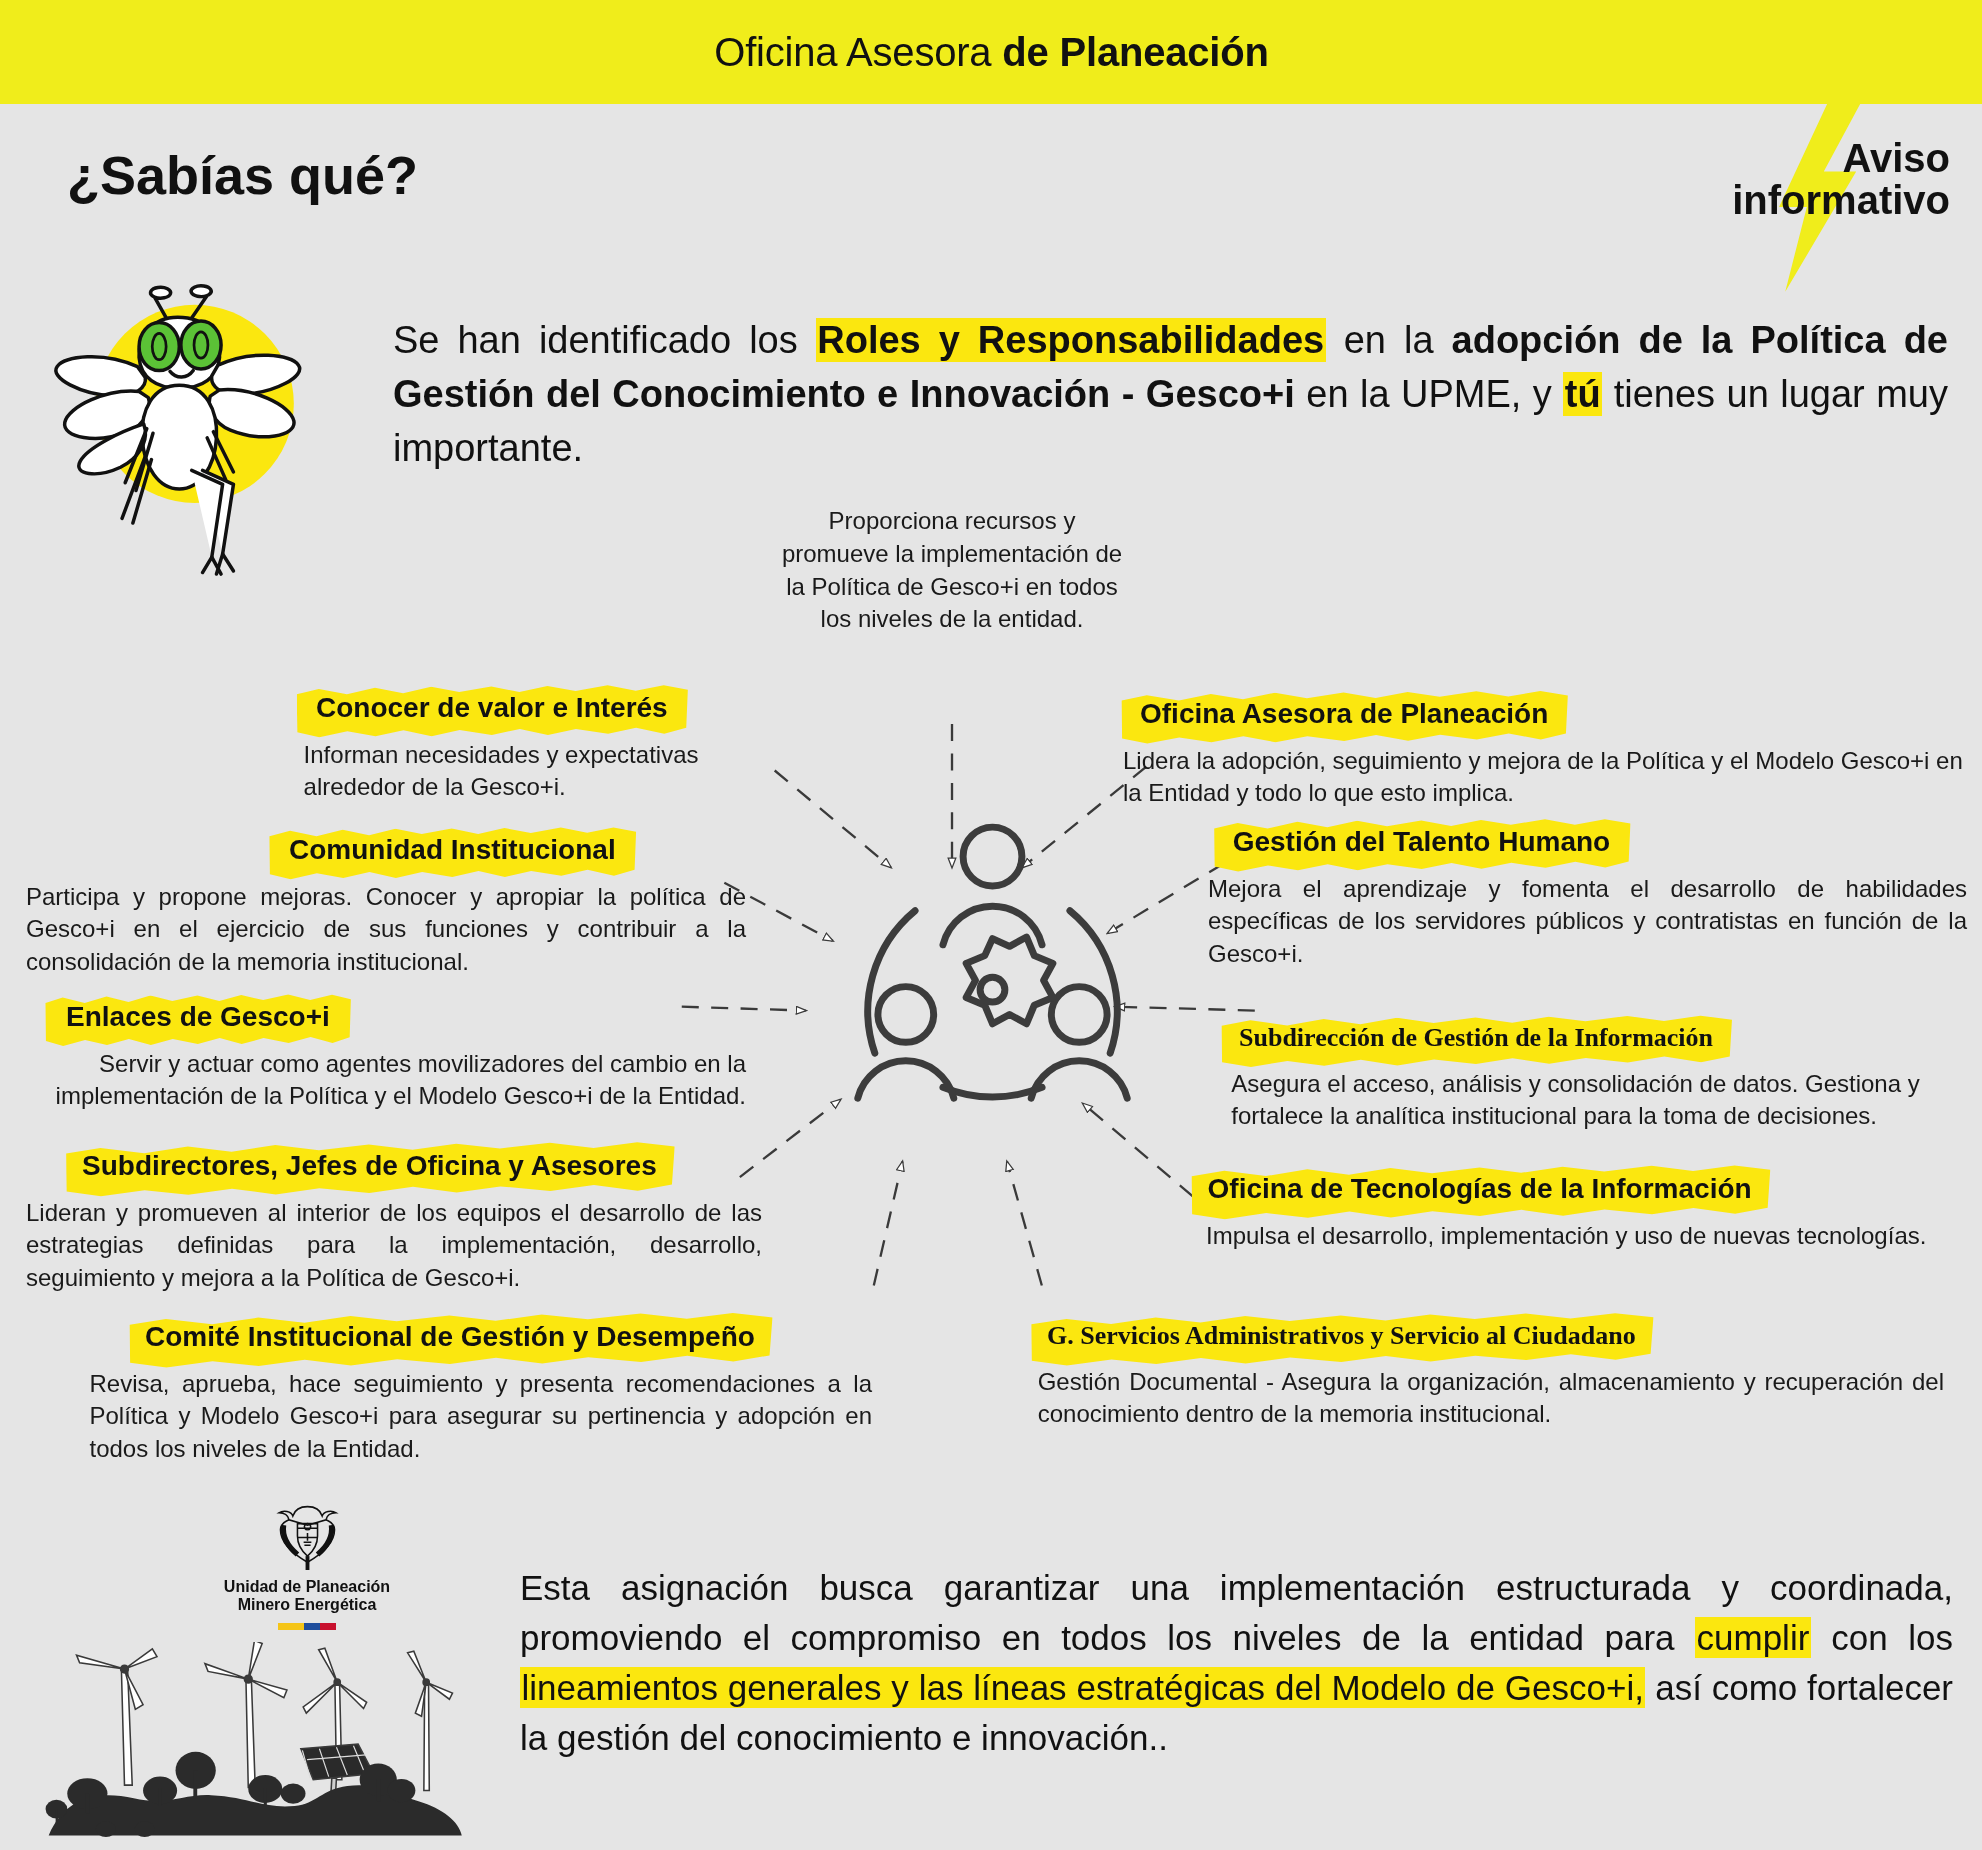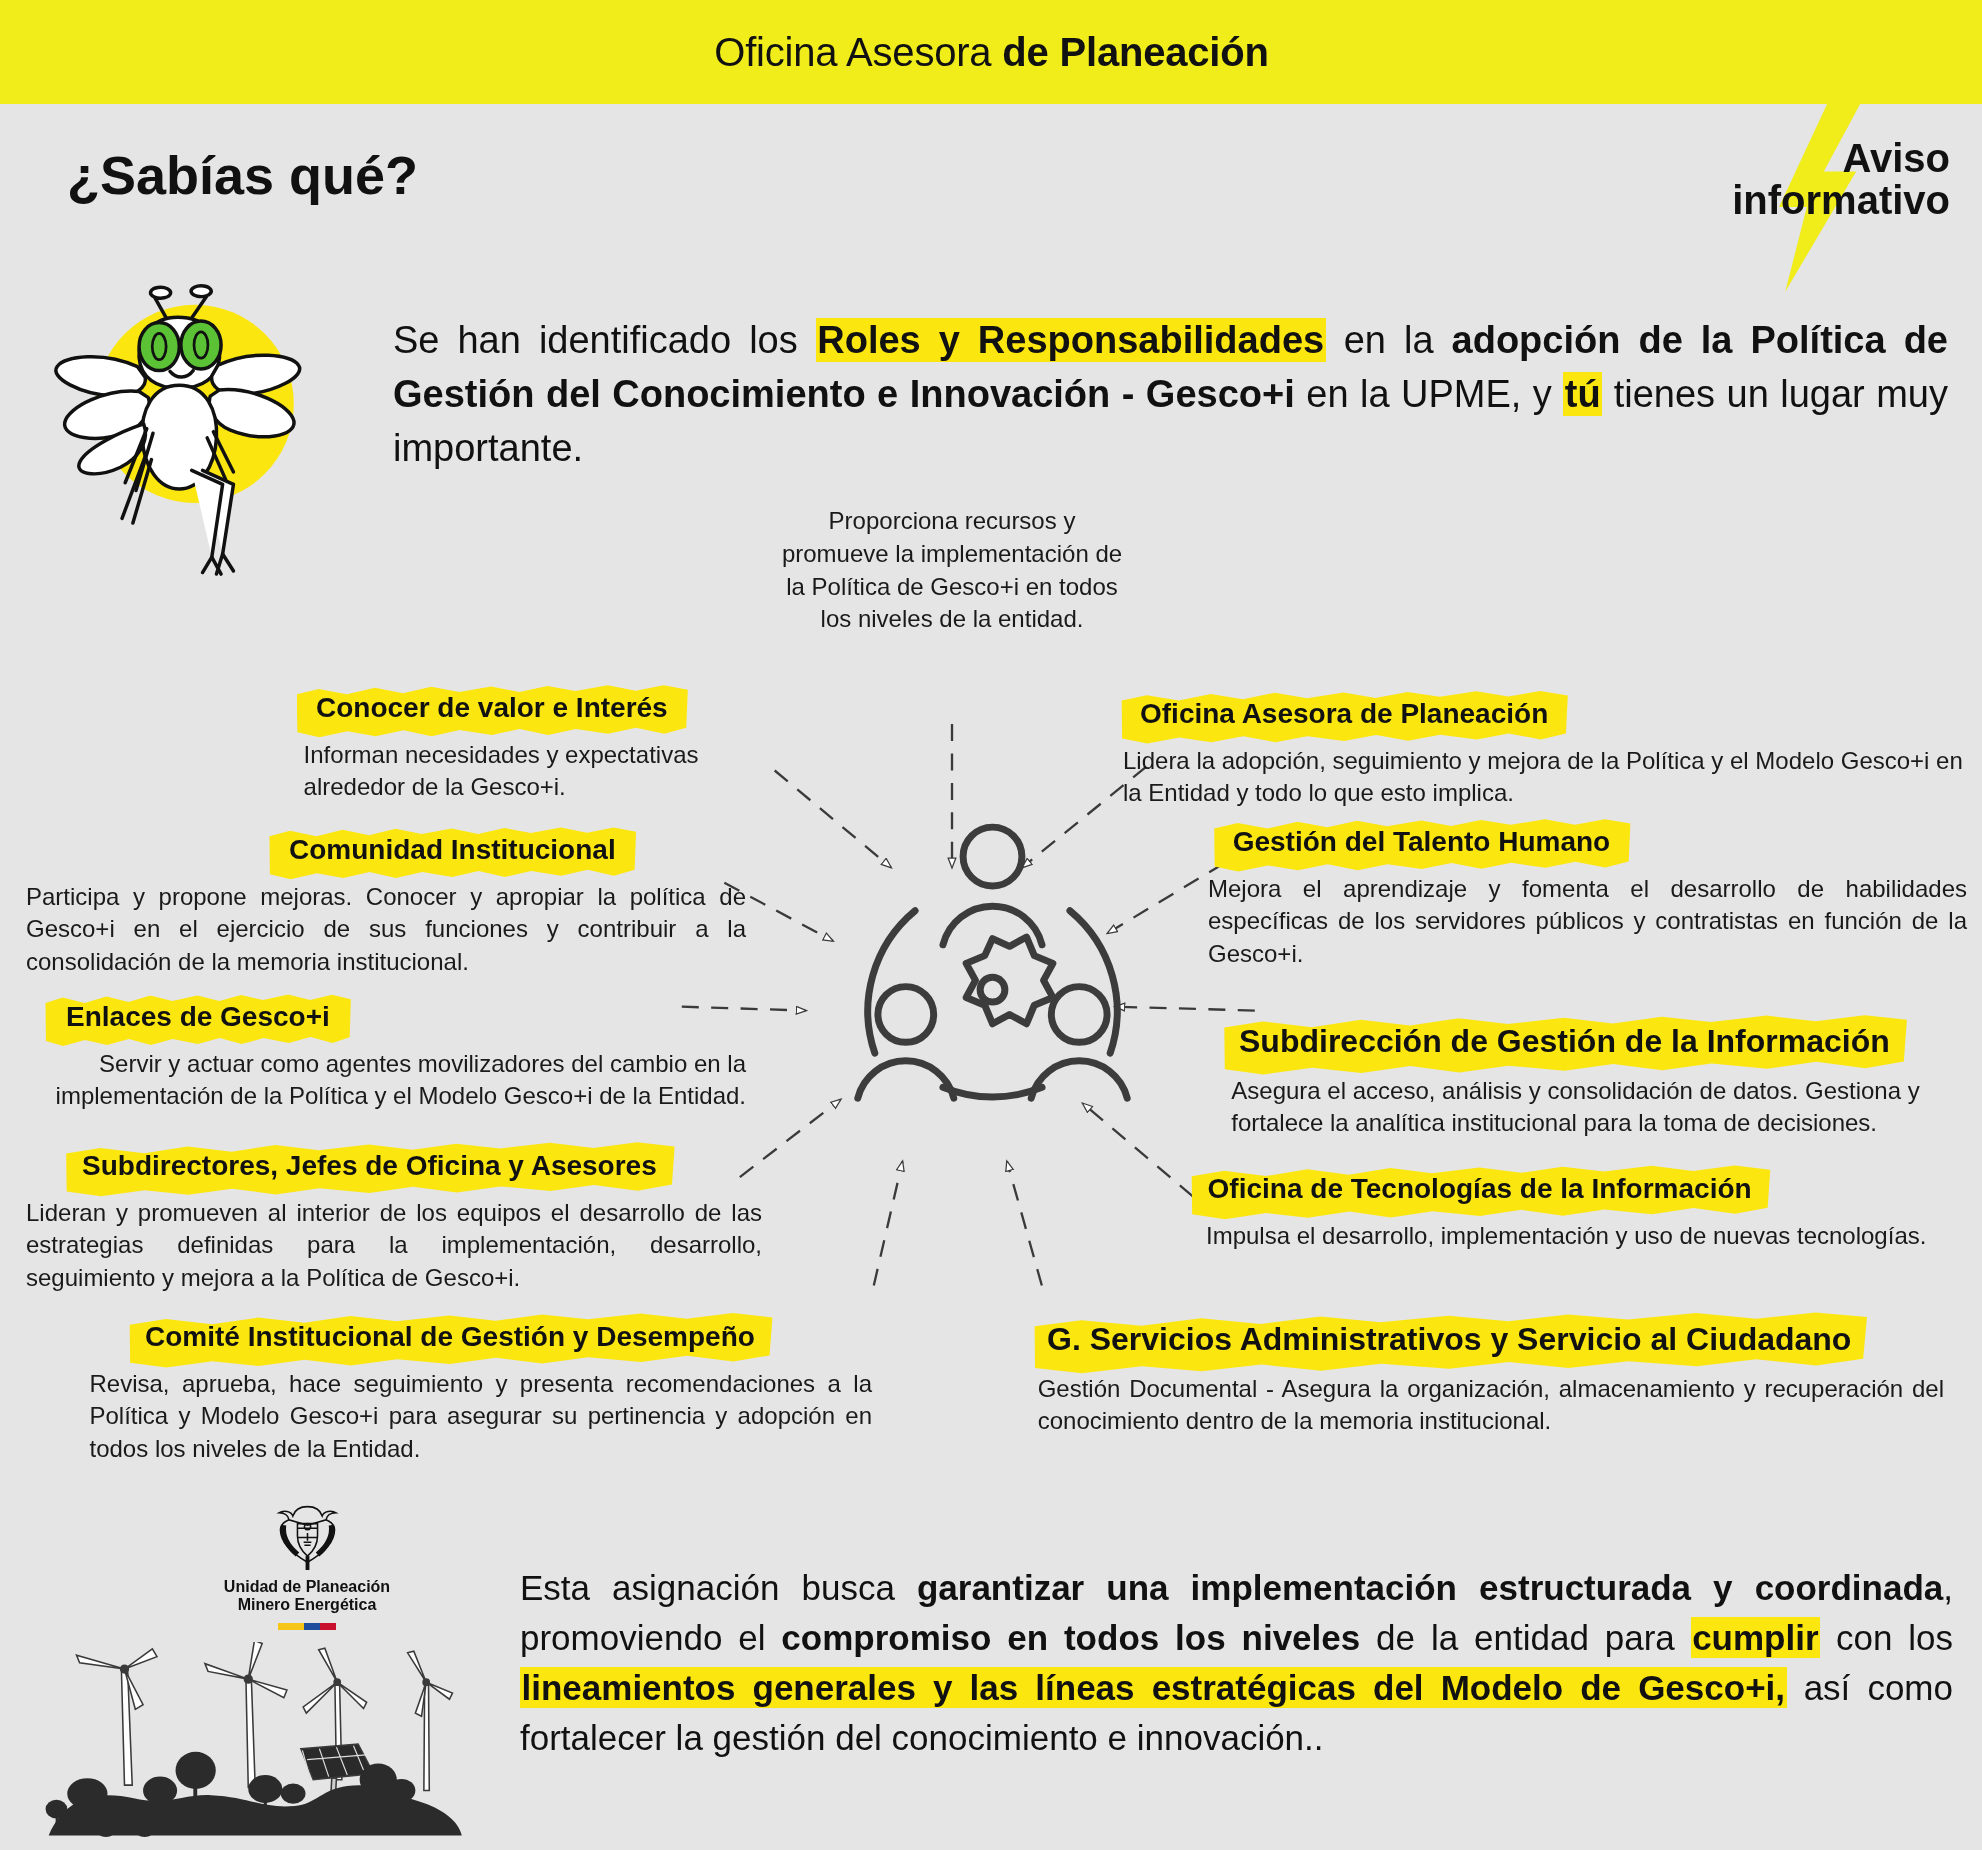--- a/index.html
+++ b/index.html
@@ -133,21 +133,21 @@
   }
   .t-right .title-wrap { text-align: right; }
   .t-right .desc { text-align: right; }
   .t-center .title-wrap { text-align: center; }
   .t-center .desc { text-align: center; }
   .t-left .title-wrap { text-align: left; }
   .t-left .desc { text-align: left; }
   .just .desc { text-align: justify; }
 
   .title-36 { font-size: 28px; }
-  .title-34 { font-size: 32px; }
+  .title-34 { font-size: 26px; font-family: Liberation Serif, serif; }
 
   
   .centerdia {
     position: absolute;
     left: 791px;
     top: 759px;
     width: 403px;
     height: 480px;
     z-index: 1;
   }
@@ -196,21 +196,21 @@
     position: absolute;
     left: 520px;
     top: 1563px;
     width: 1433px;
     font-size: 35px;
     line-height: 1.43;
     color: #111111;
     text-align: justify;
     z-index: 3;
   }
-  .outro b { font-weight: 700; }
+  .outro b { font-weight: 400; }
 </style>
 </head>
 <body>
 
 <div id="page">
 
   <svg class="arrows" viewBox="0 0 2560 2389" xmlns="http://www.w3.org/2000/svg" aria-hidden="true">
     <defs>
       <marker id="ah" markerWidth="16" markerHeight="16" refX="13" refY="6" orient="auto" markerUnits="userSpaceOnUse">
         <path d="M1,1 L14,6 L1,11 z" fill="#ffffff" stroke="#3a3a3a" stroke-width="1.6"></path>

